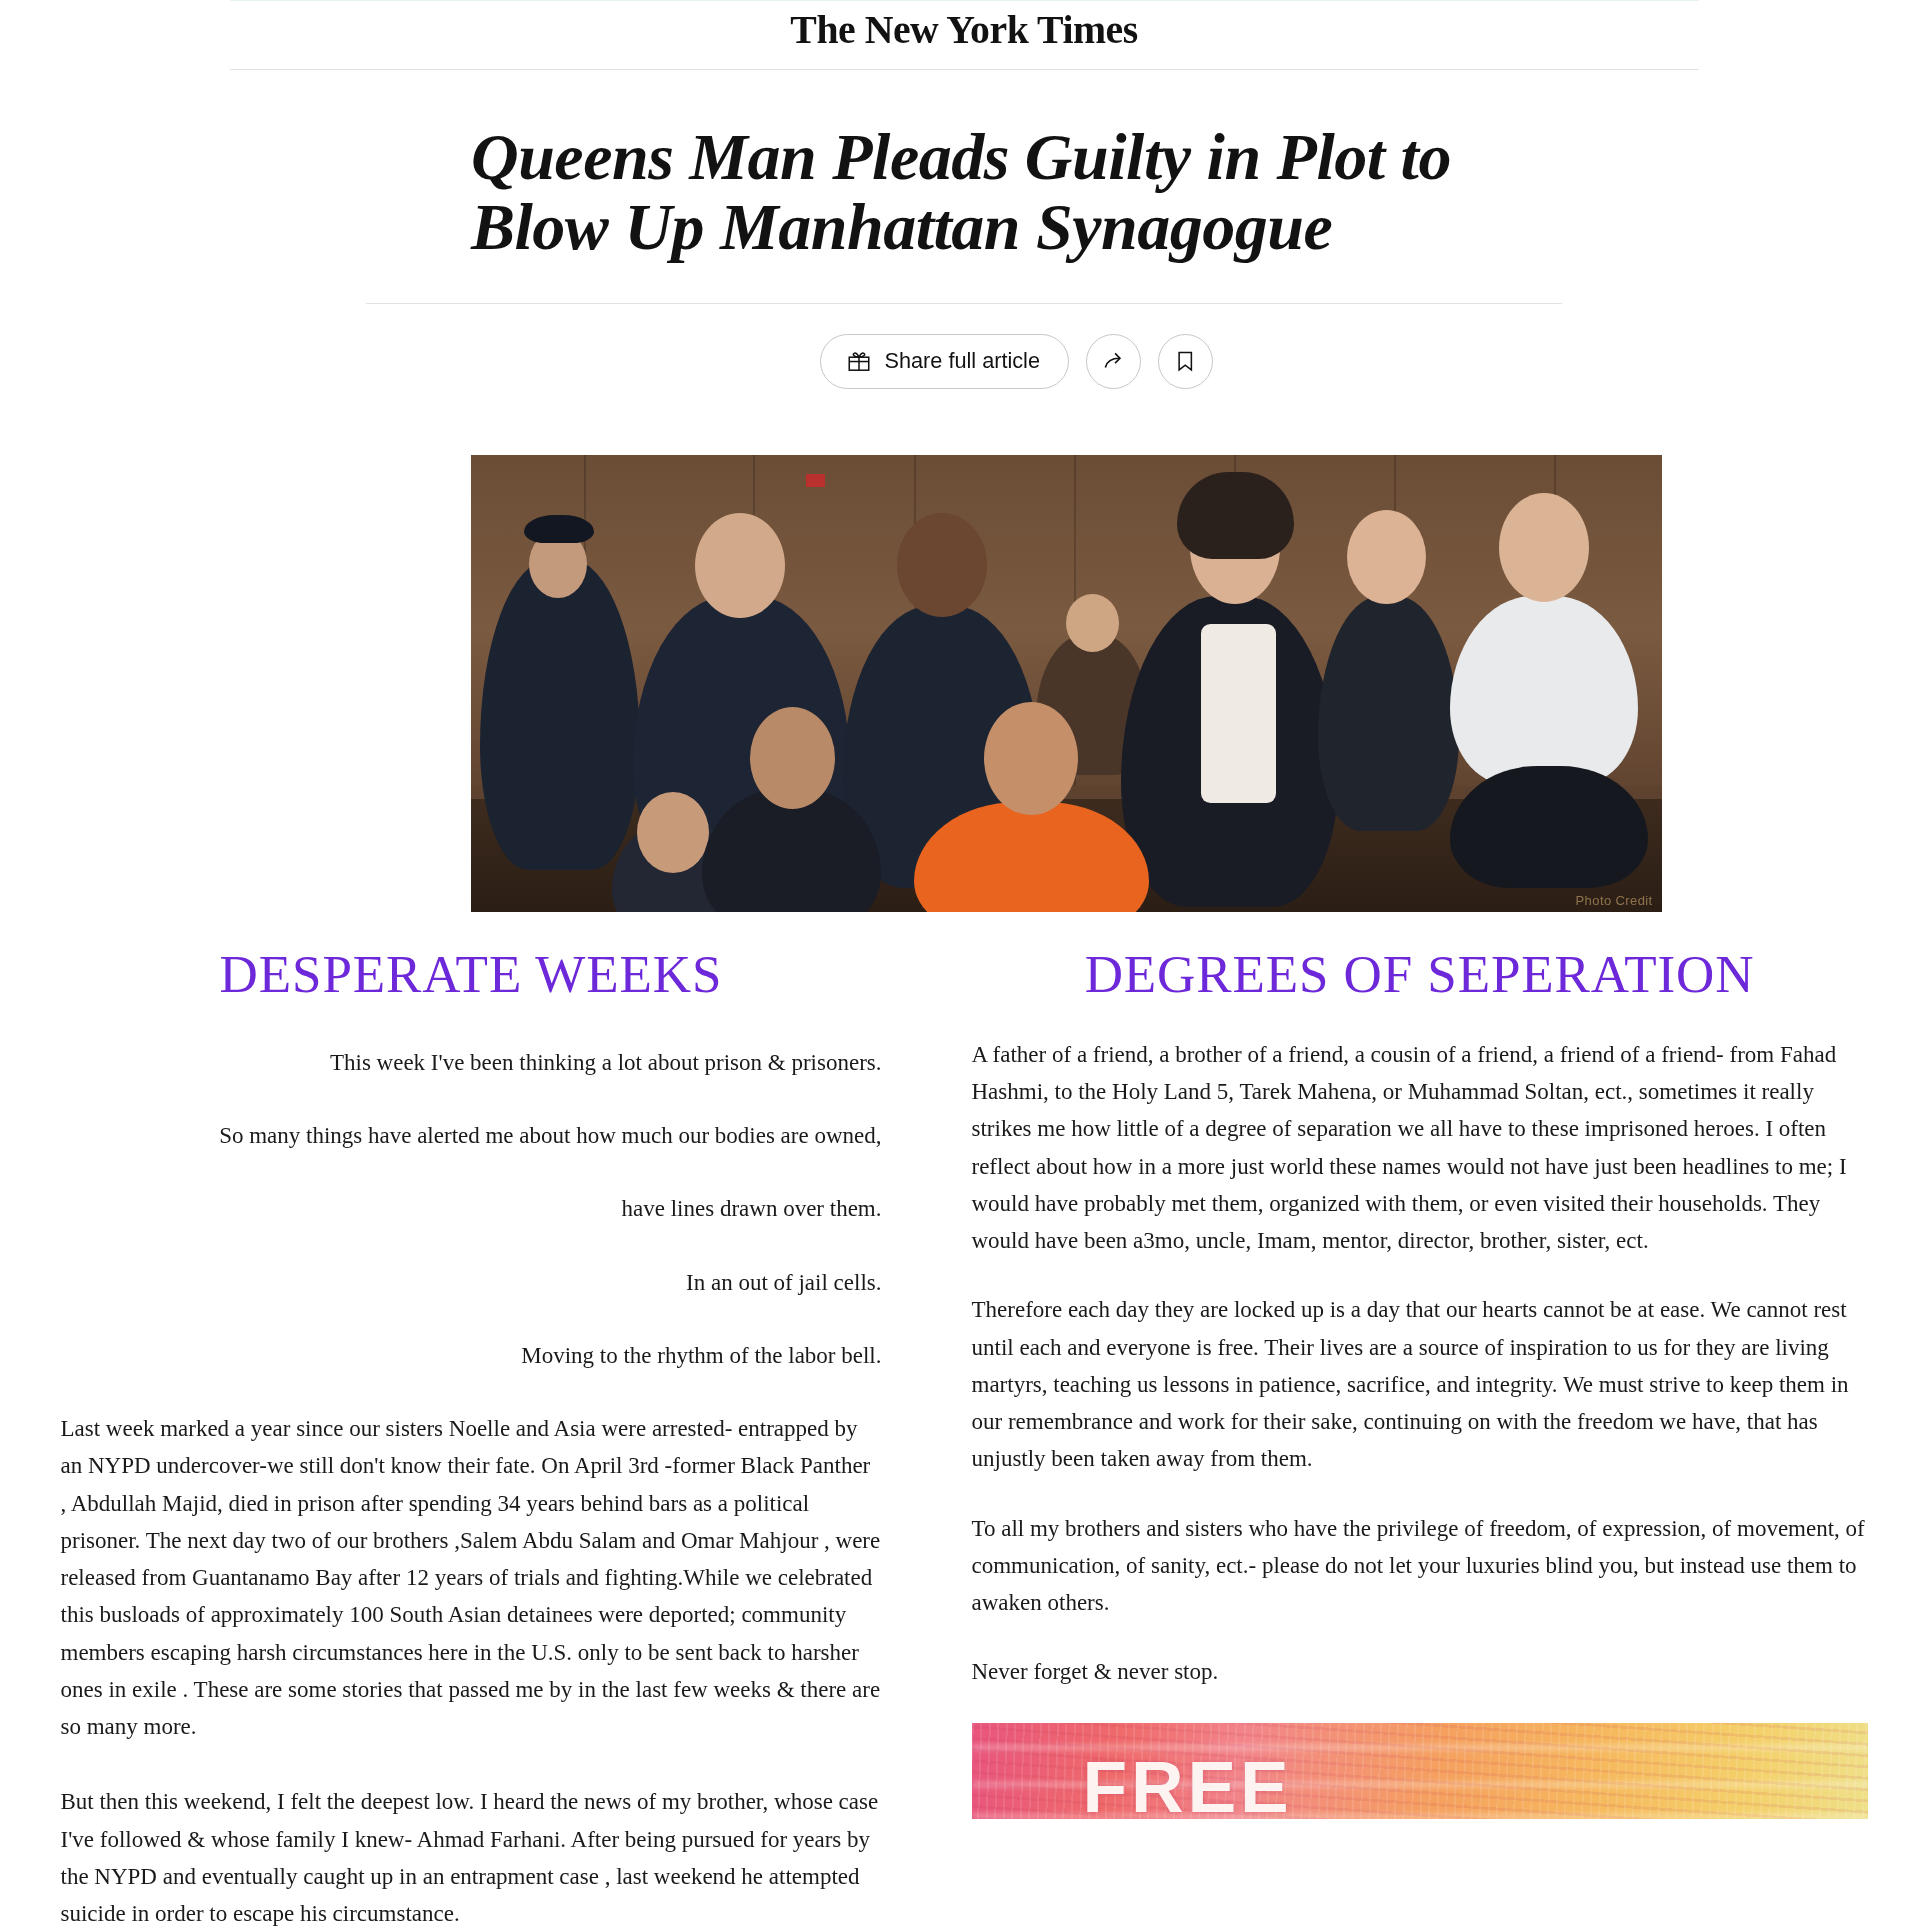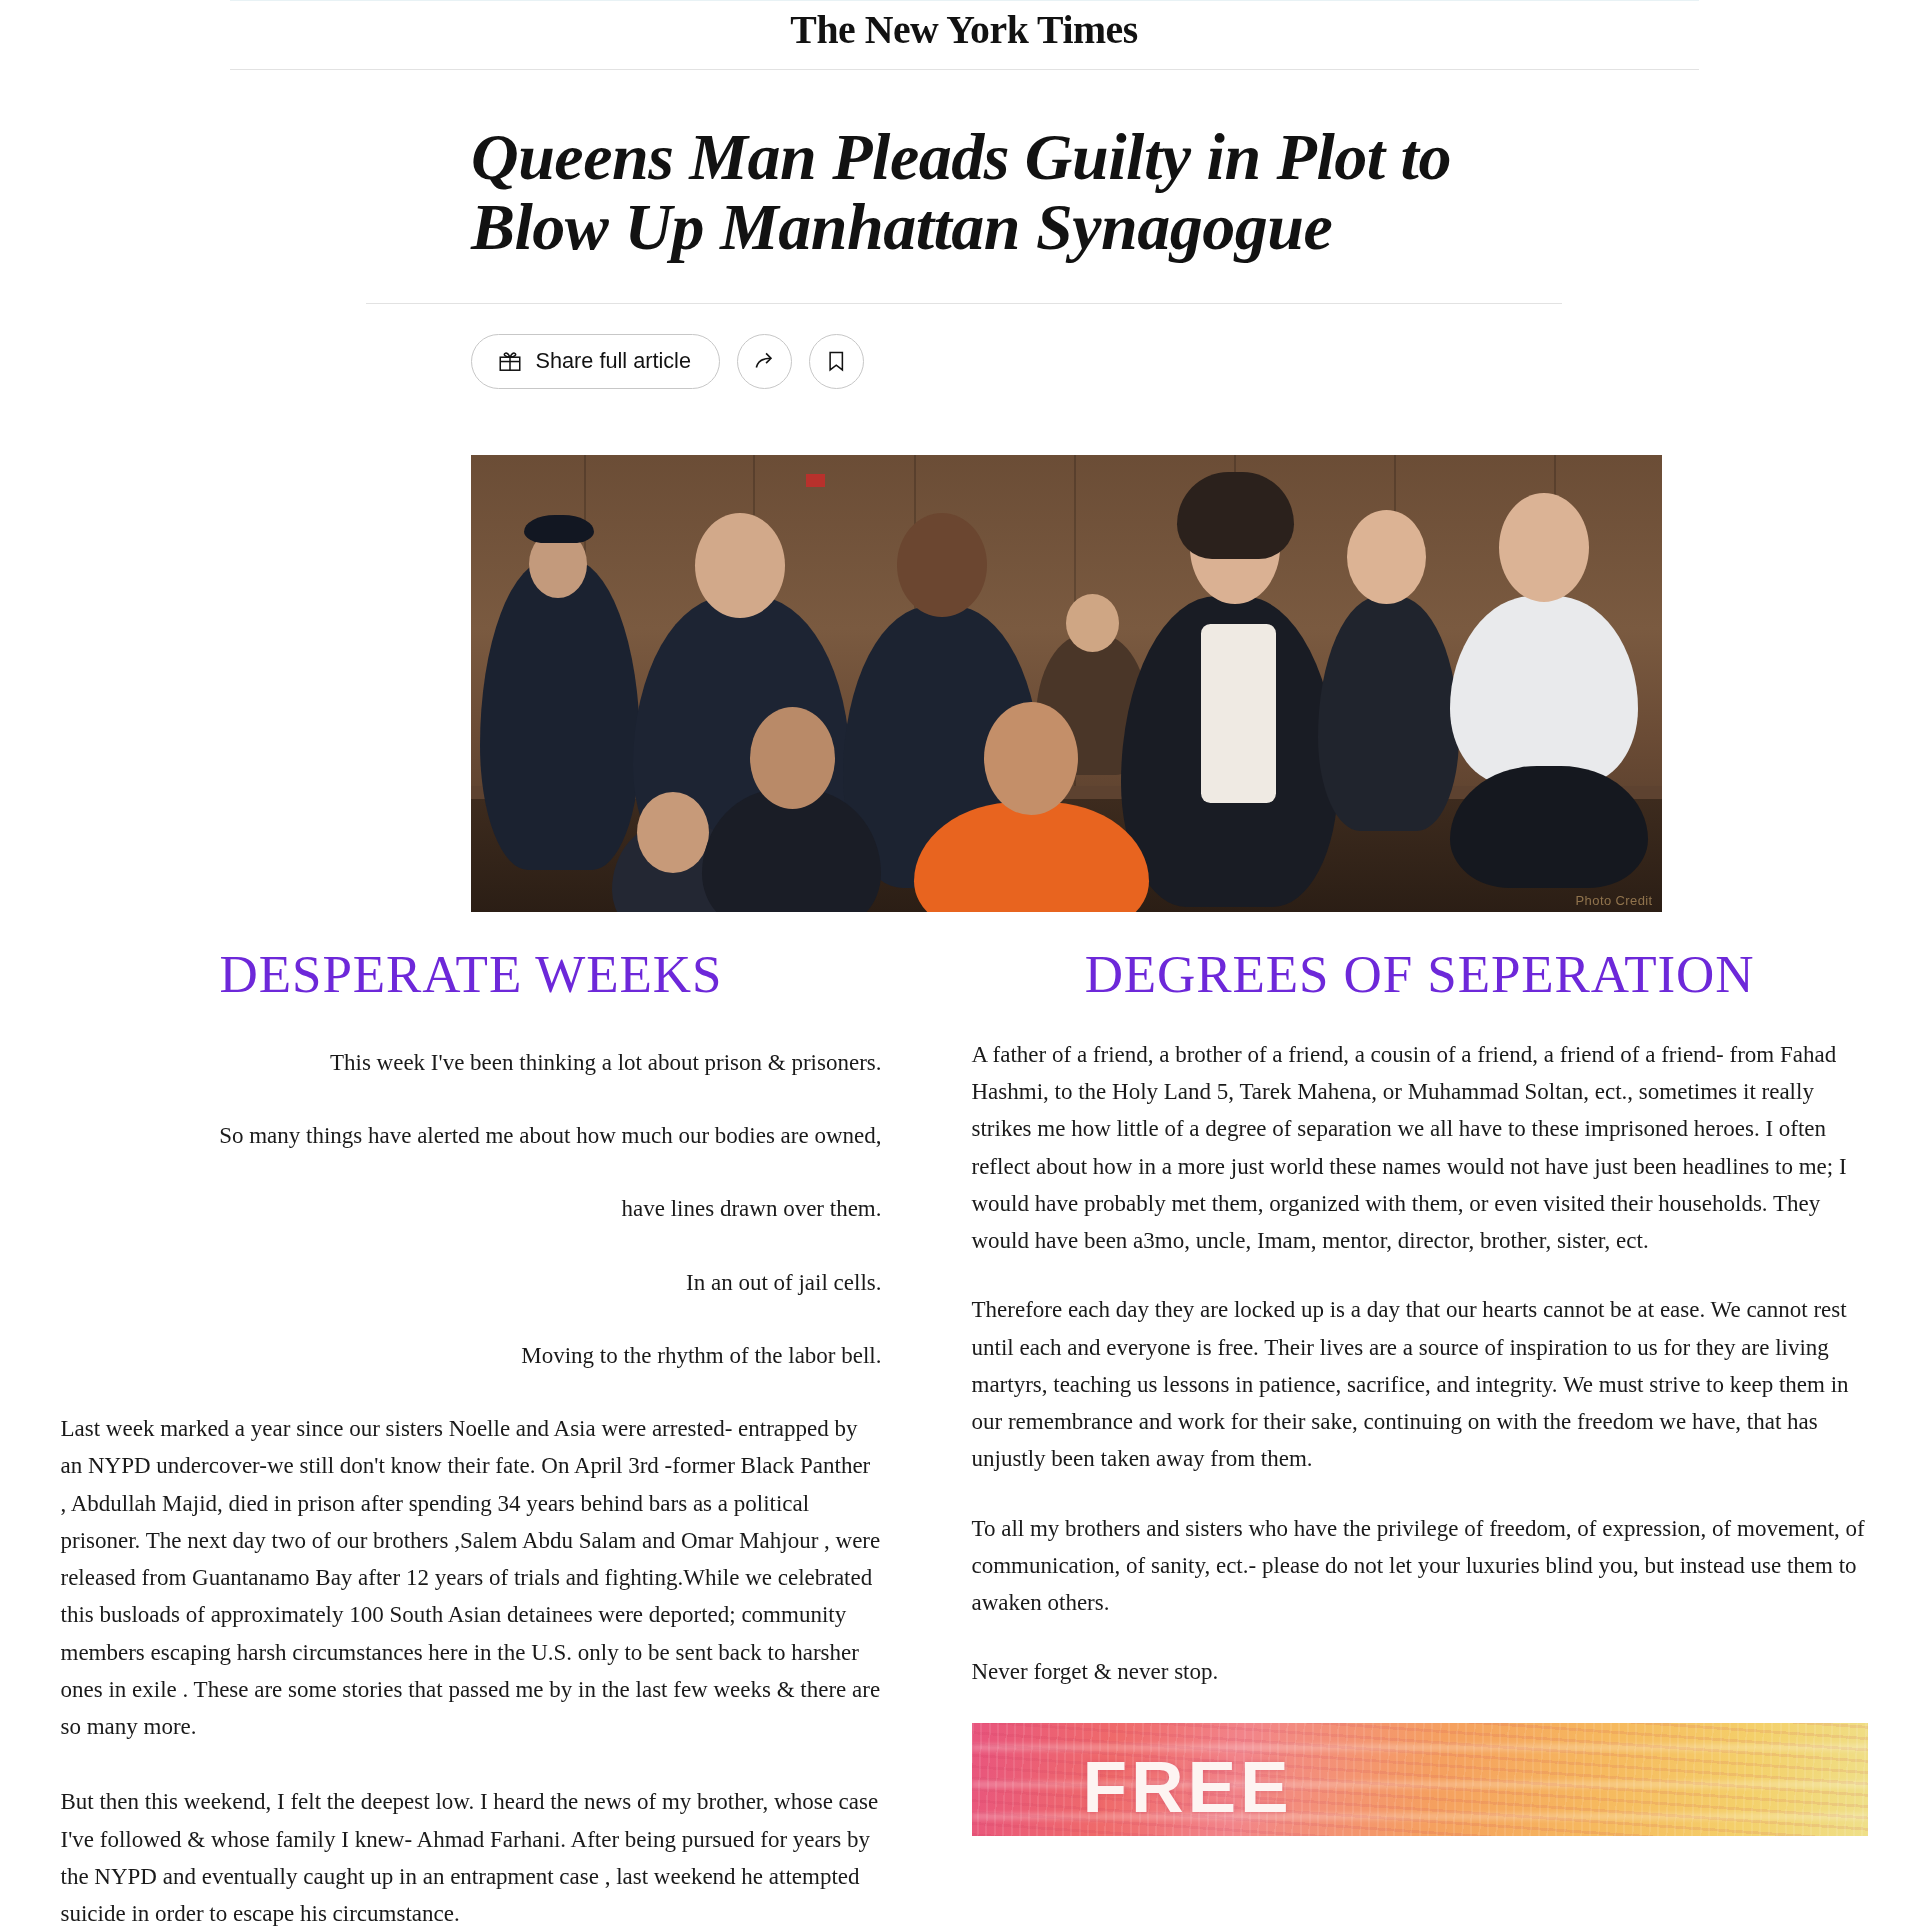--- a/index.html
+++ b/index.html
@@ -59,20 +59,21 @@
   }
 
   
   .actions {
     width: 1196px;
     margin: 0 auto;
     padding: 30px 0 0 105px;
     display: flex;
     align-items: center;
     gap: 17px;
+    justify-content: center;
   }
   .share-pill {
     display: flex;
     align-items: center;
     gap: 13px;
     height: 55px;
     padding: 0 28px 0 24.5px;
     border: 0.9px solid #c7c7c7;
     border-radius: 28px;
     background: #fff;
@@ -170,21 +171,21 @@
     line-height: 1.62;
     margin: 0 0 38px 0;
     color: #1a1a1a;
   }
   .col-right .p { margin-bottom: 32px; }
   .col-left .p.short { margin-bottom: 36px; text-align: right; }
 
   
   .art {
     width: 896px;
-    height: 113px;
+    height: 96px;
     margin-top: 4px;
     position: relative;
     overflow: hidden;
     background:
       linear-gradient(100deg, #e8557e 0%, #ef6a6a 16%, #f2848a 30%, #f5a05f 52%, #f6b95e 70%, #f4d06a 86%, #efe089 100%);
     text-align: center;
   }
   .art .streak {
     position: absolute; left: 0; right: 0;
     height: 7.5px;

